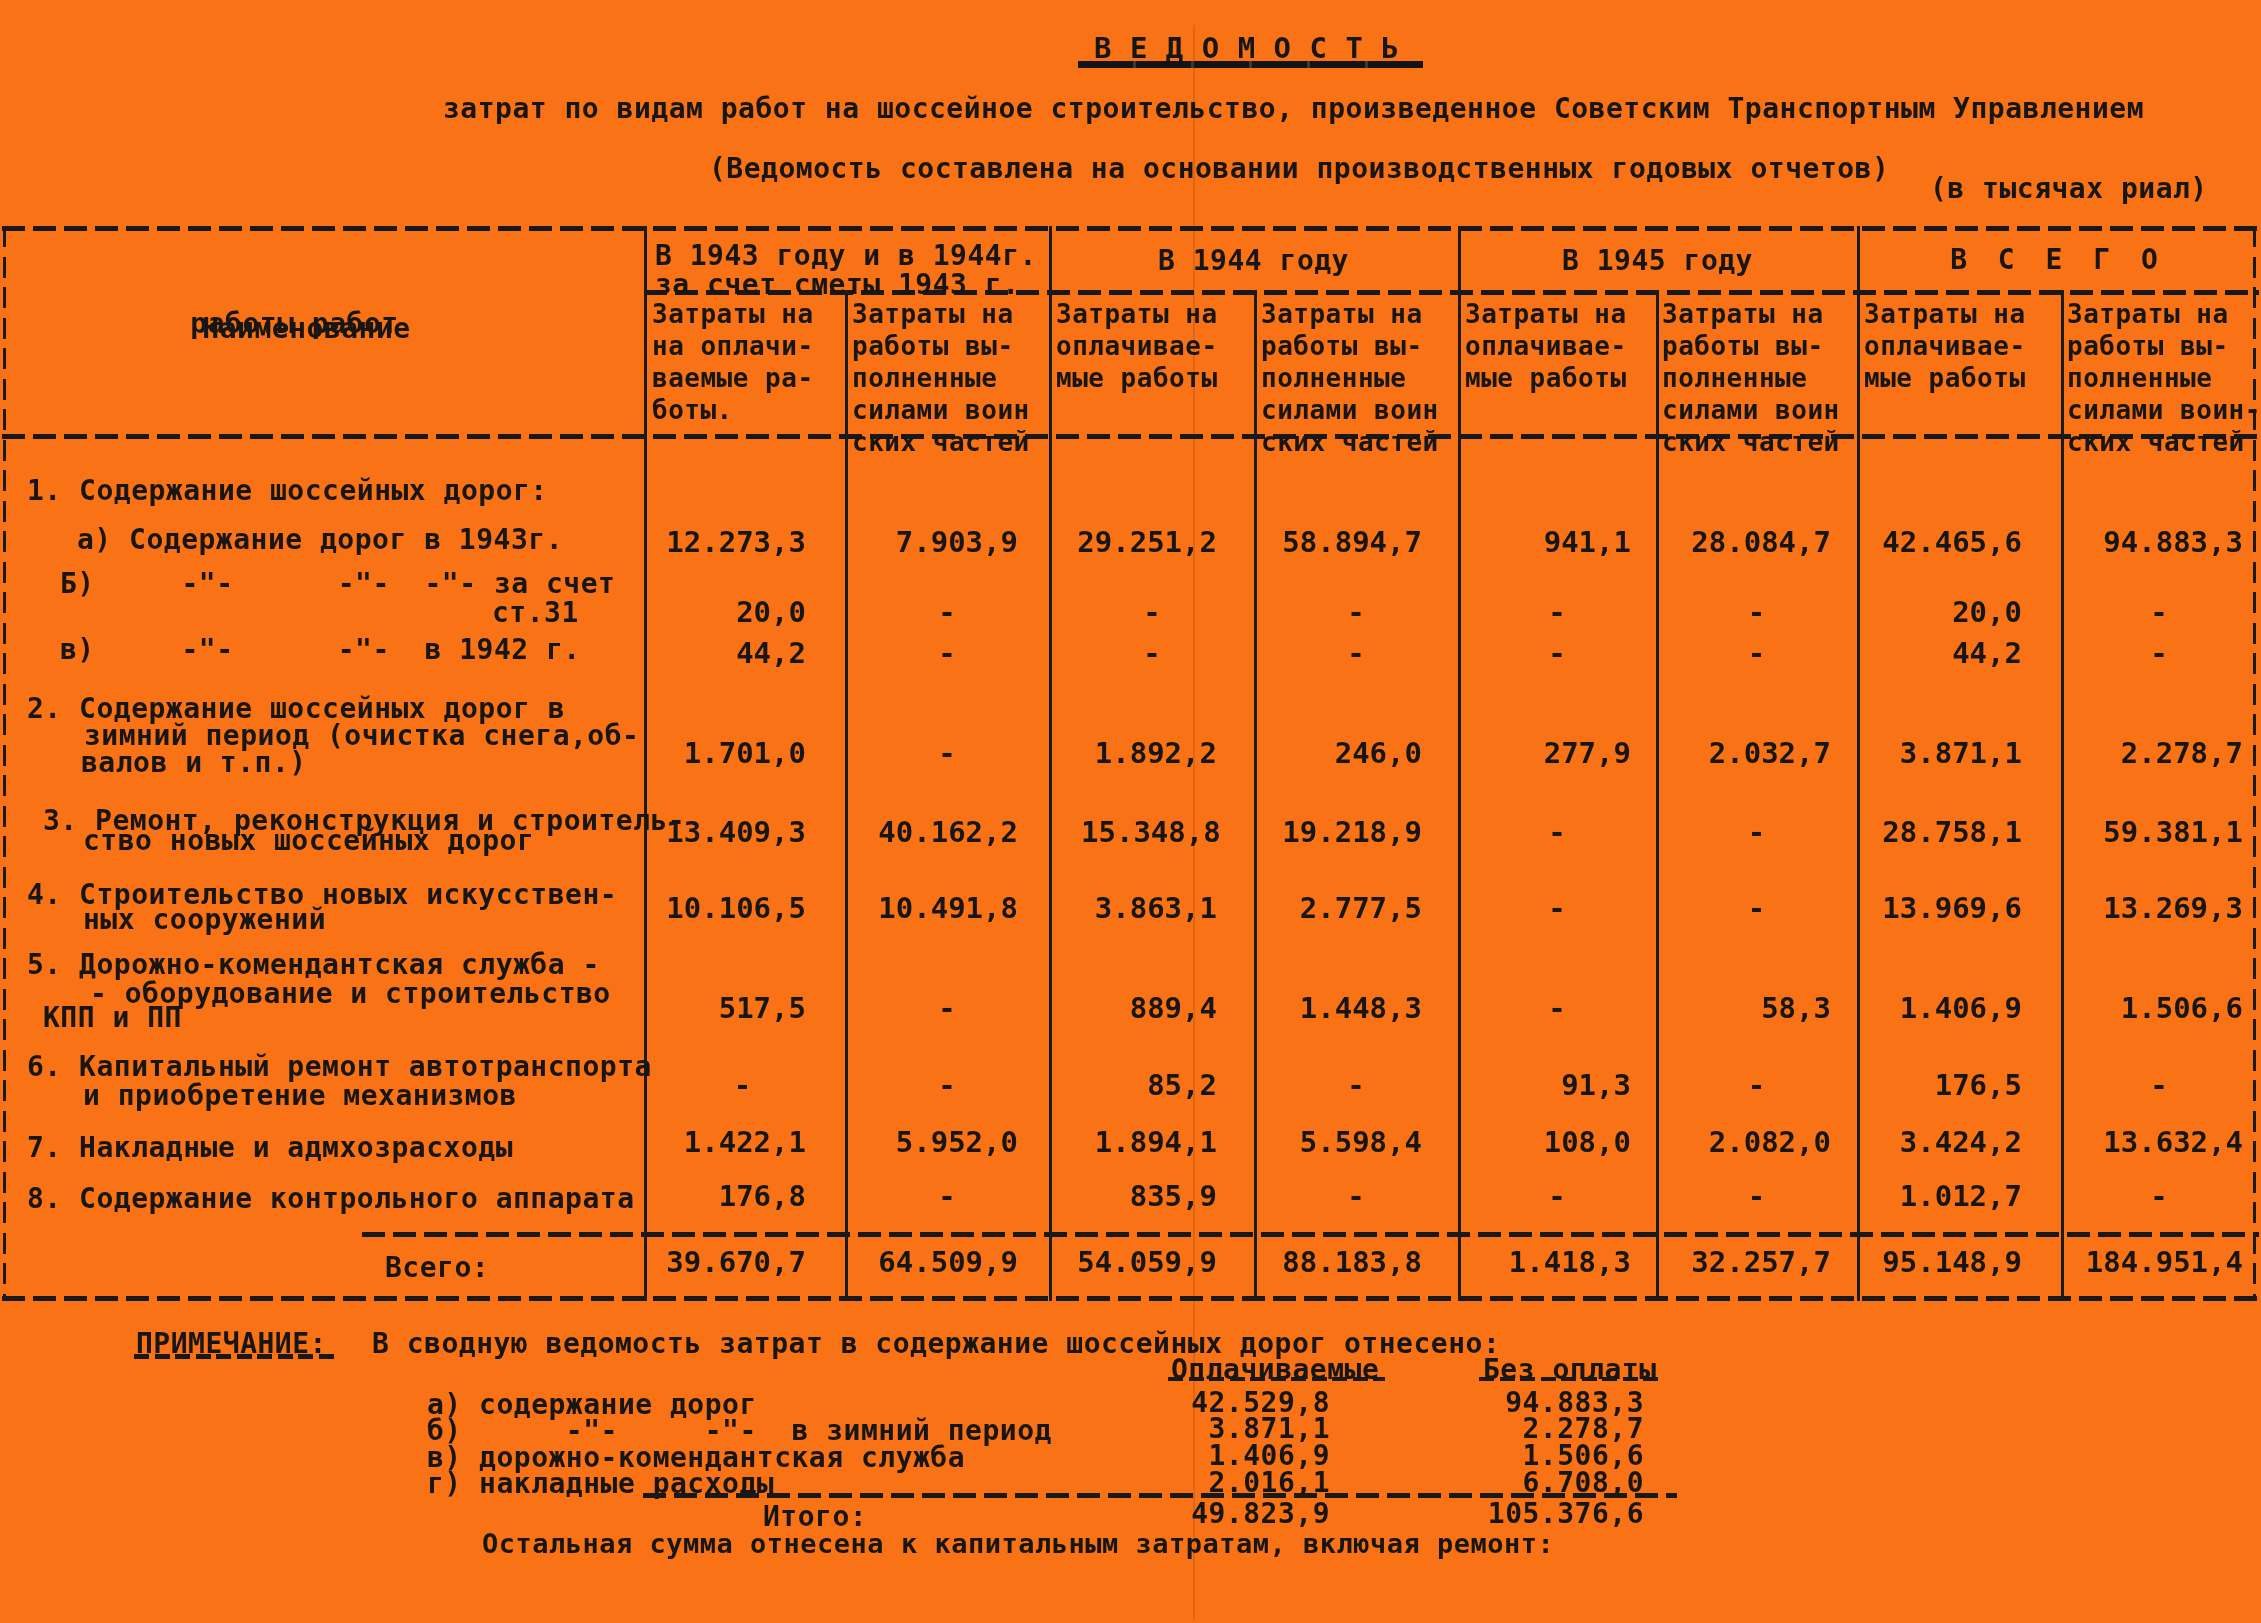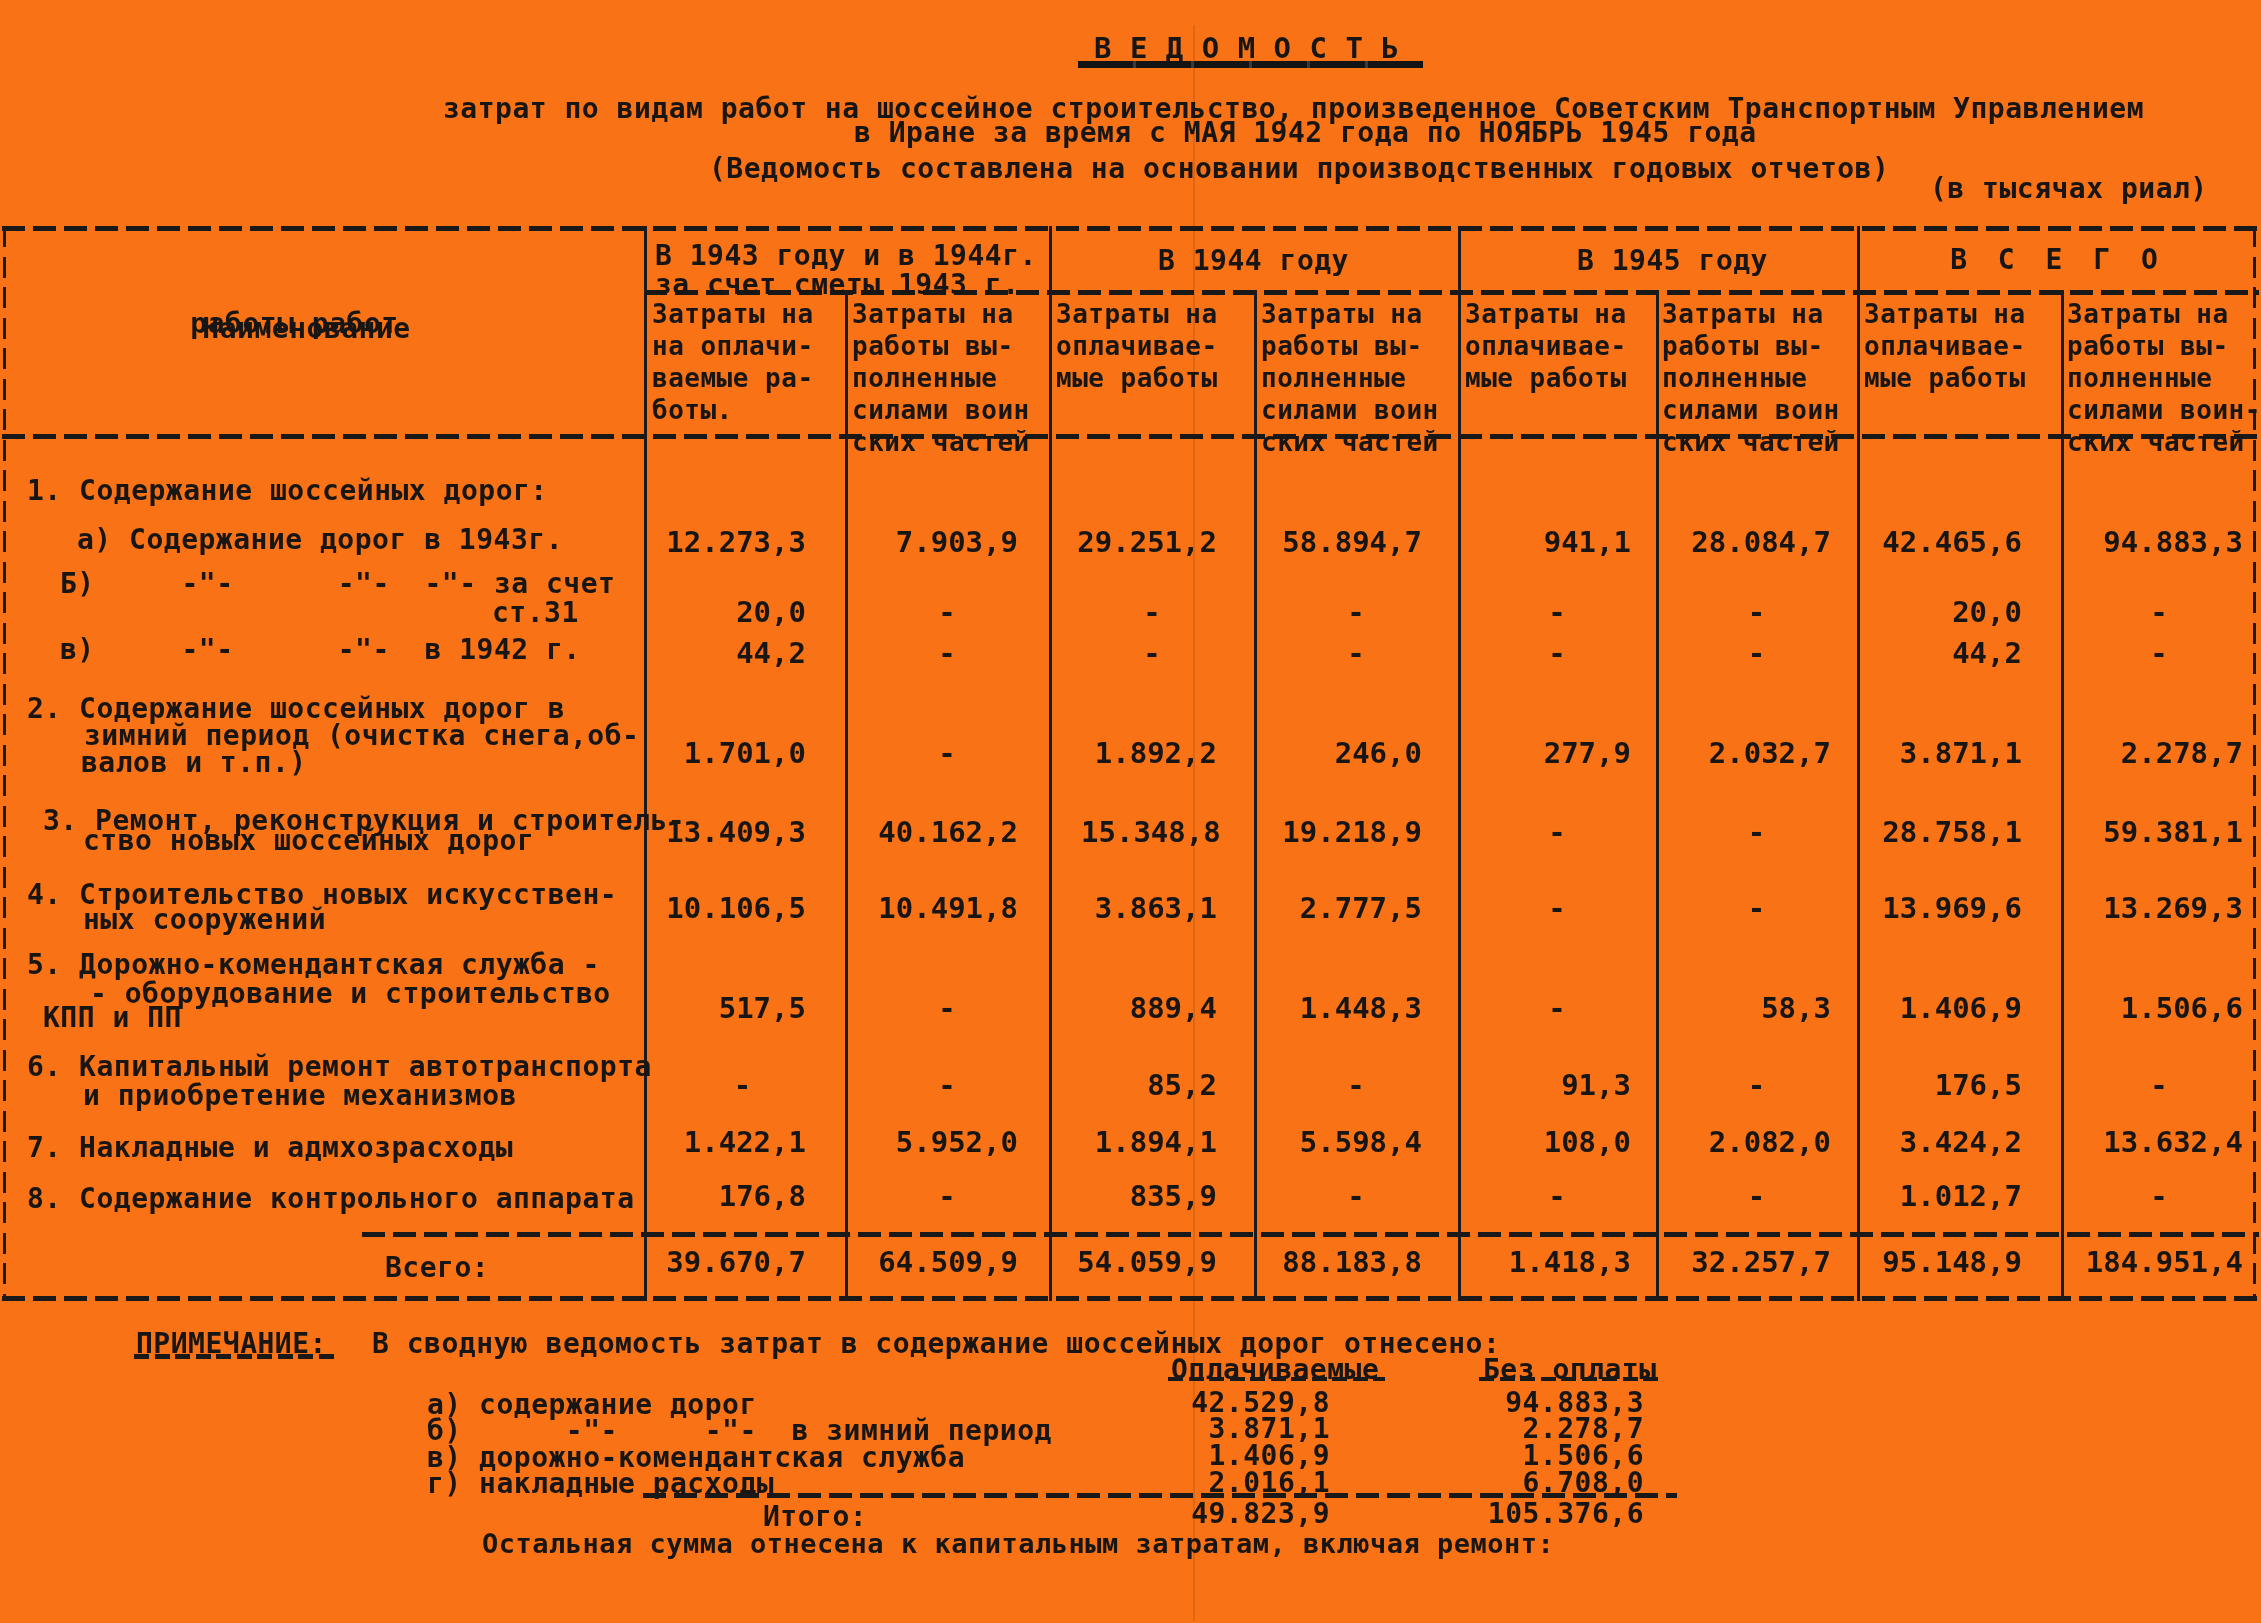--- a/index.html
+++ b/index.html
@@ -33,21 +33,20 @@
 </head>
 <body>
 
 <div class="sheet">
 
   <div class="fold" style="left:1193px;top:25px;height:1596px;"></div>
 
   <div class="t" style="left:1094px;top:33px;font-size:29px;">В Е Д О М О С Т Ь</div>
   <div class="ul-title" style="left:1078px;top:61px;width:345px;"></div>
   <div class="t" style="left:443px;top:94px;">затрат по видам работ на шоссейное строительство, произведенное Советским Транспортным Управлением</div>
-  <div class="t" style="left:854px;top:118px;">в Иране за время с МАЯ 1942 года по НОЯБРЬ 1945 года</div>
   <div class="t" style="left:709px;top:154px;">(Ведомость составлена на основании производственных годовых отчетов)</div>
   <div class="t" style="left:1930px;top:174px;">(в тысячах риал)</div>
 
   <div class="hd" style="left:2px;top:226px;width:2257px;"></div>
   <div class="hd" style="left:644px;top:290px;width:1615px;"></div>
   <div class="hd" style="left:2px;top:434px;width:2257px;"></div>
   <div class="hd" style="left:362px;top:1232px;width:1897px;"></div>
   <div class="hd" style="left:2px;top:1296px;width:2257px;"></div>
 
   <div class="vl vd" style="left:3px;top:226px;height:1075px;"></div>
@@ -59,21 +58,21 @@
   <div class="vl" style="left:845px;top:290px;height:1010px;"></div>
   <div class="vl" style="left:1254px;top:290px;height:1010px;"></div>
   <div class="vl" style="left:1656px;top:290px;height:1010px;"></div>
   <div class="vl" style="left:2061px;top:290px;height:1010px;"></div>
 
   <div class="t ctr" style="left:82px;top:278px;width:449px;margin-top:36px;">Наименование</div>
   <div class="t ctr" style="left:70px;top:309px;width:449px;">работы работ</div>
   <div class="t" style="left:655px;top:241px;">В 1943 году и в 1944г.</div>
   <div class="t" style="left:655px;top:270px;">за счет сметы 1943 г.</div>
   <div class="t ctr" style="left:1049px;top:246px;width:409px;">В 1944 году</div>
-  <div class="t ctr" style="left:1458px;top:246px;width:399px;padding-left:15px;">В 1945 году</div>
+  <div class="t ctr" style="left:1458px;top:246px;width:399px;">В 1945 году</div>
   <div class="t ctr" style="left:1857px;top:245px;width:401px;letter-spacing:7px;">В С Е Г О</div>
 
   <div class="sub" style="left:652px;">
     <div class="sl">Затраты на</div>
     <div class="sl">на оплачи-</div>
     <div class="sl">ваемые ра-</div>
     <div class="sl">боты.</div>
   </div>
   <div class="sub" style="left:852px;">
     <div class="sl">Затраты на</div>

